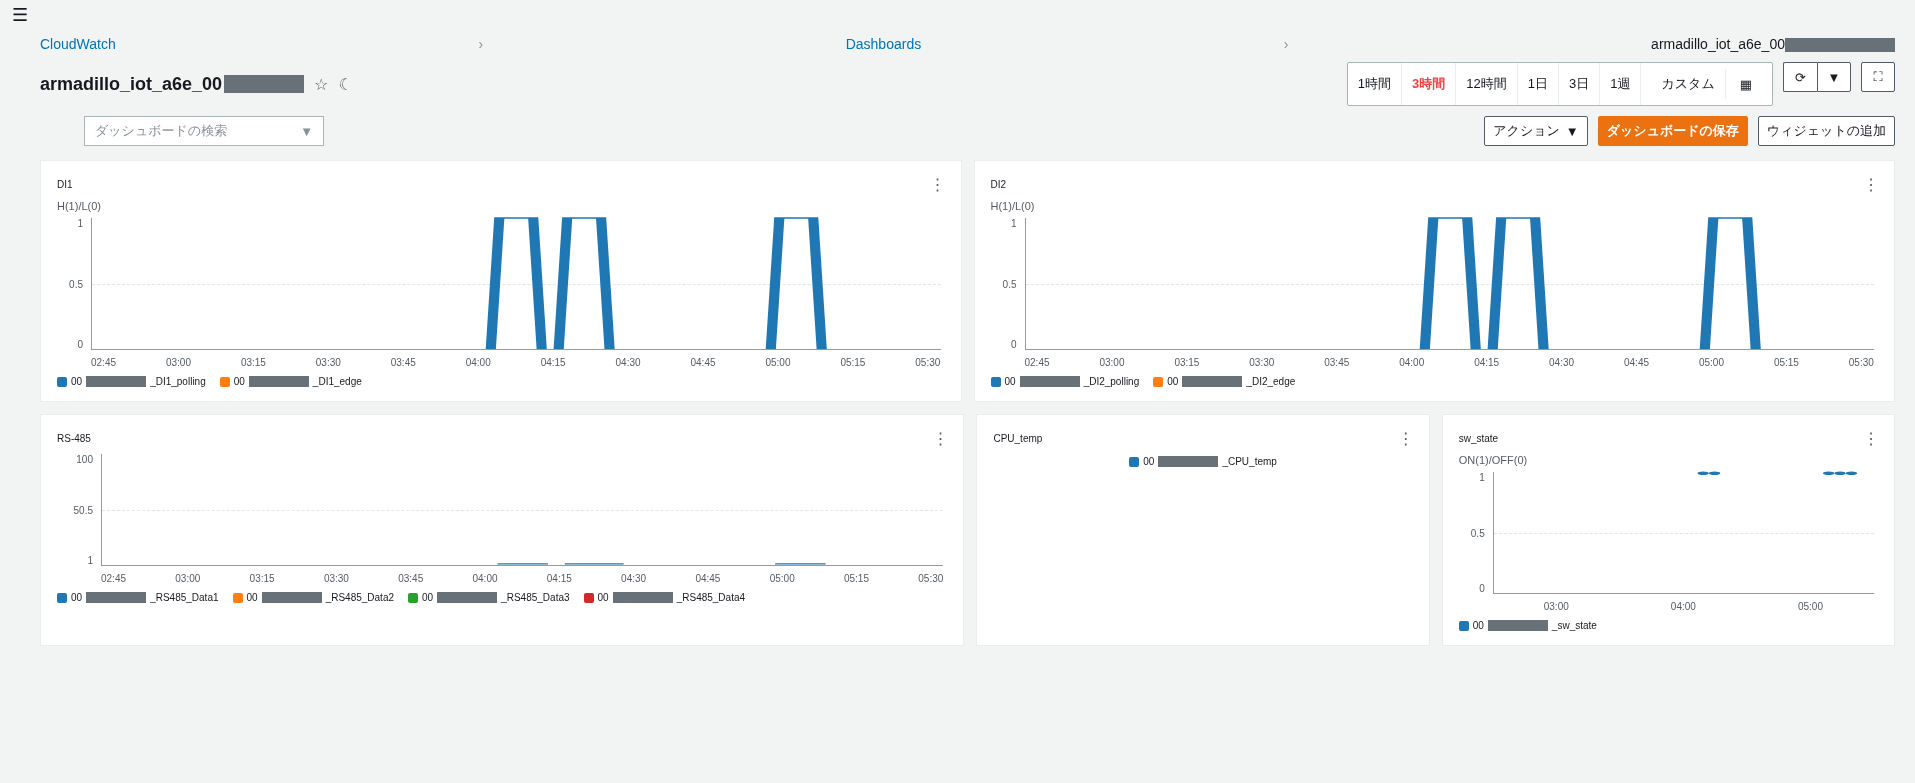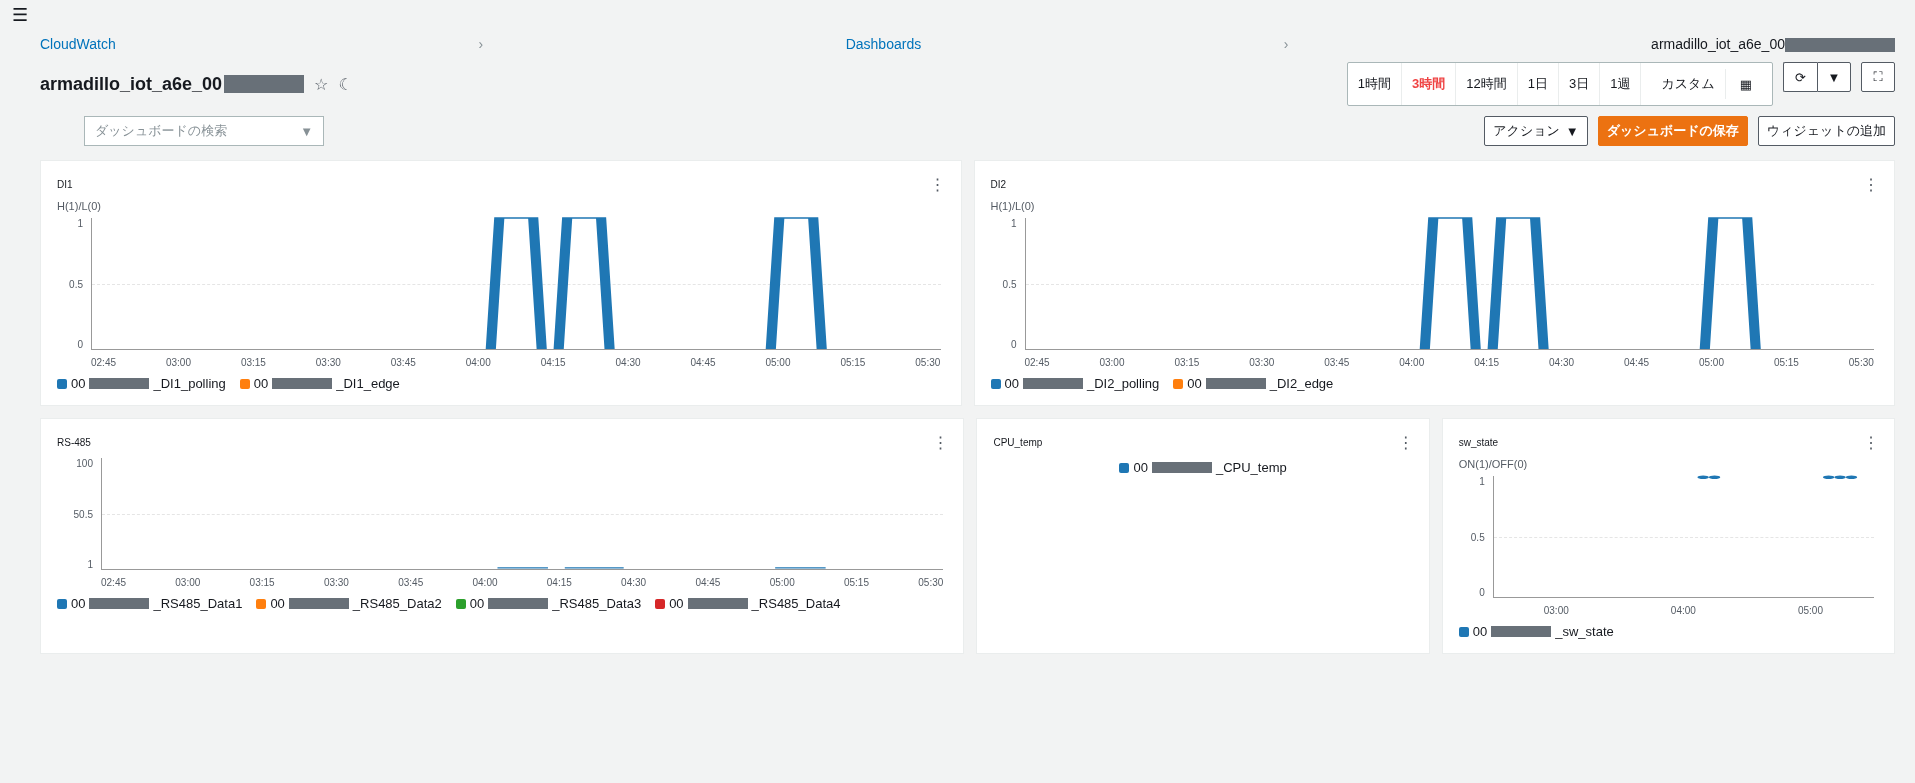--- a/index.html
+++ b/index.html
@@ -38,21 +38,21 @@
   .sub { font-size: 11px; color: #545b64; }
   .chart { position: relative; height: 150px; margin-top: 6px; }
   .chart.tall { height: 130px; }
   .yaxis { position: absolute; left: 0; top: 0; bottom: 18px; width: 30px; display: flex; flex-direction: column; justify-content: space-between; font-size: 10px; color: #545b64; text-align: right; padding-right: 4px; }
   .yaxis.wide { width: 40px; }
   .plot { position: absolute; left: 34px; right: 4px; top: 0; bottom: 18px; border-left: 1px solid #999; border-bottom: 1px solid #999; }
   .plot.wide-y { left: 44px; }
   .grid-h { position: absolute; left: 0; right: 0; border-top: 1px dashed #e5e5e5; }
   .xaxis { position: absolute; left: 34px; right: 4px; bottom: 0; display: flex; justify-content: space-between; font-size: 10px; color: #545b64; }
   .xaxis.wide-y { left: 44px; }
-  .legend { margin-top: 8px; display: flex; flex-wrap: wrap; gap: 14px; font-size: 13px; }
+  .legend { margin-top: 8px; display: flex; flex-wrap: wrap; gap: 14px; font-size: 10px; }
   .leg-item { display: flex; align-items: center; gap: 4px; cursor: pointer; }
   .swatch { width: 10px; height: 10px; border-radius: 2px; display: inline-block; }
   .leg-redact { display: inline-block; width: 60px; height: 11px; background: #687078; vertical-align: middle; }
   .row2 { display: grid; grid-template-columns: 775fr 380fr 380fr; gap: 12px; margin-top: 12px; }
   .bignum { font-size: 44px; text-align: center; padding: 12px 0 10px; }
   .center-legend { display: flex; justify-content: center; }
   .sw-chart { position: relative; height: 140px; margin-top: 6px; }
   svg.plotsvg { position: absolute; inset: 0; width: 100%; height: 100%; overflow: visible; }
   .line { fill: none; stroke: #1f77b4; stroke-width: 1.2; }
   .flat { fill: none; stroke: #1f77b4; stroke-width: 1; }

